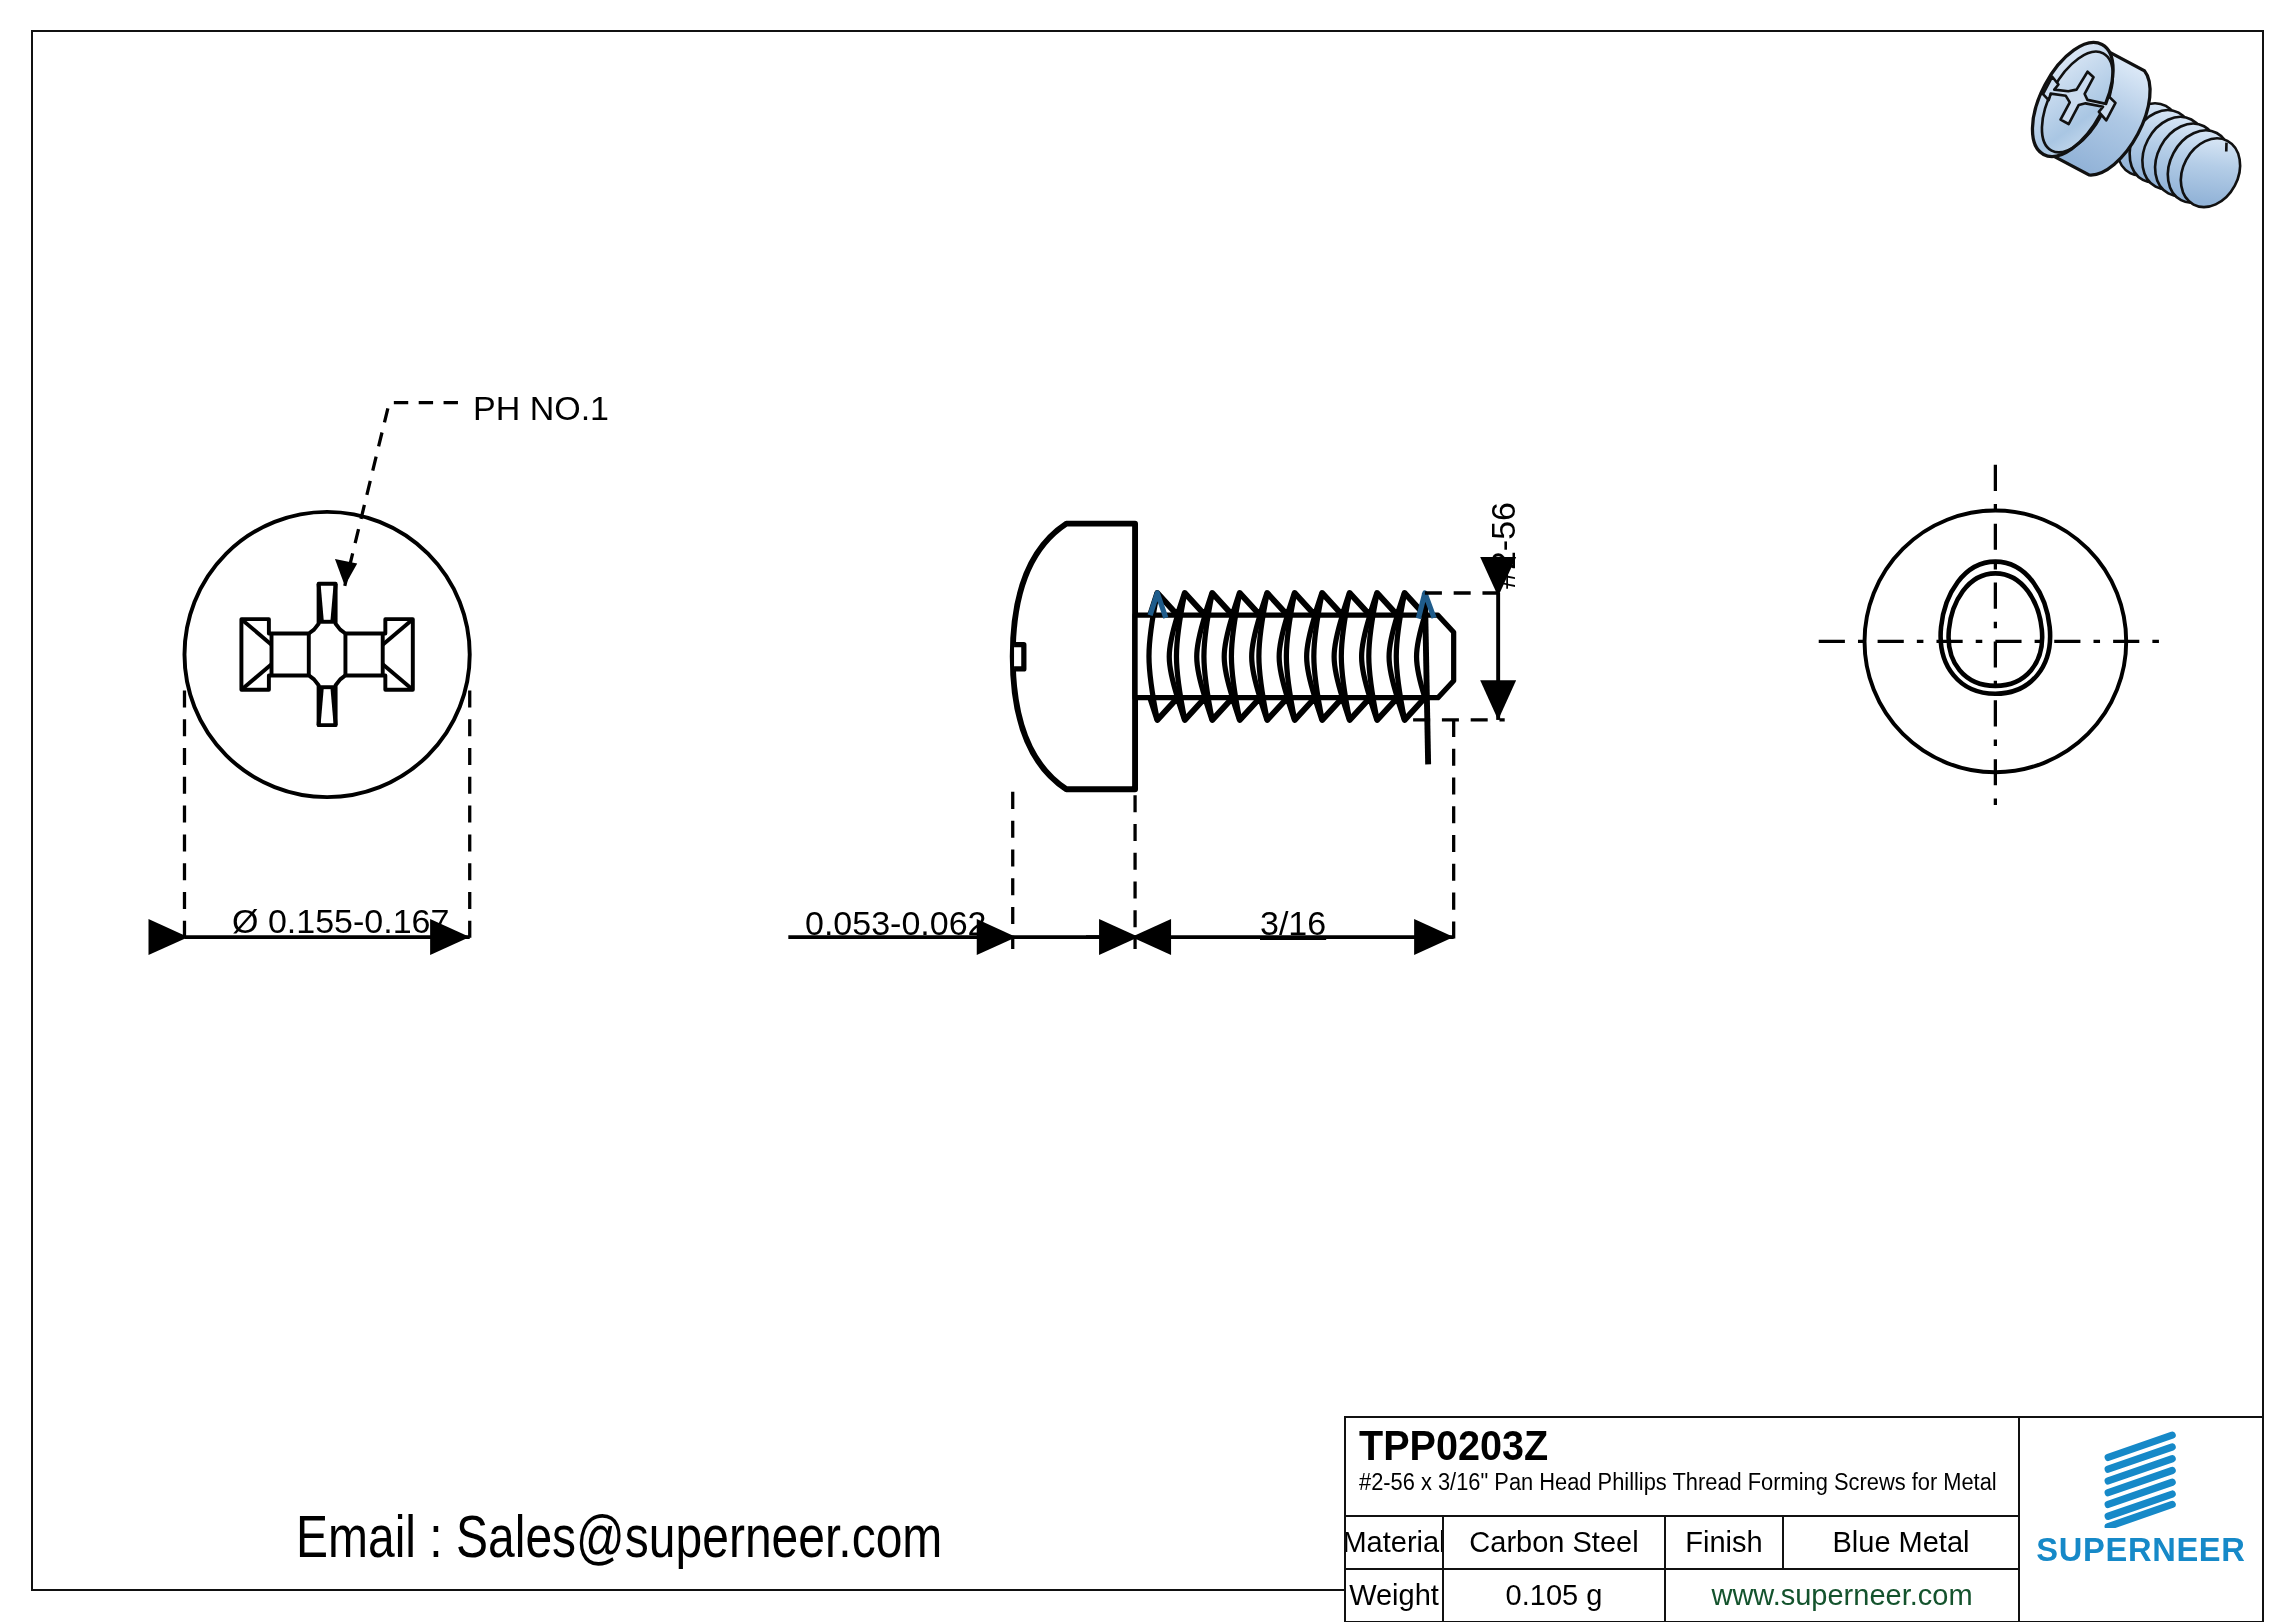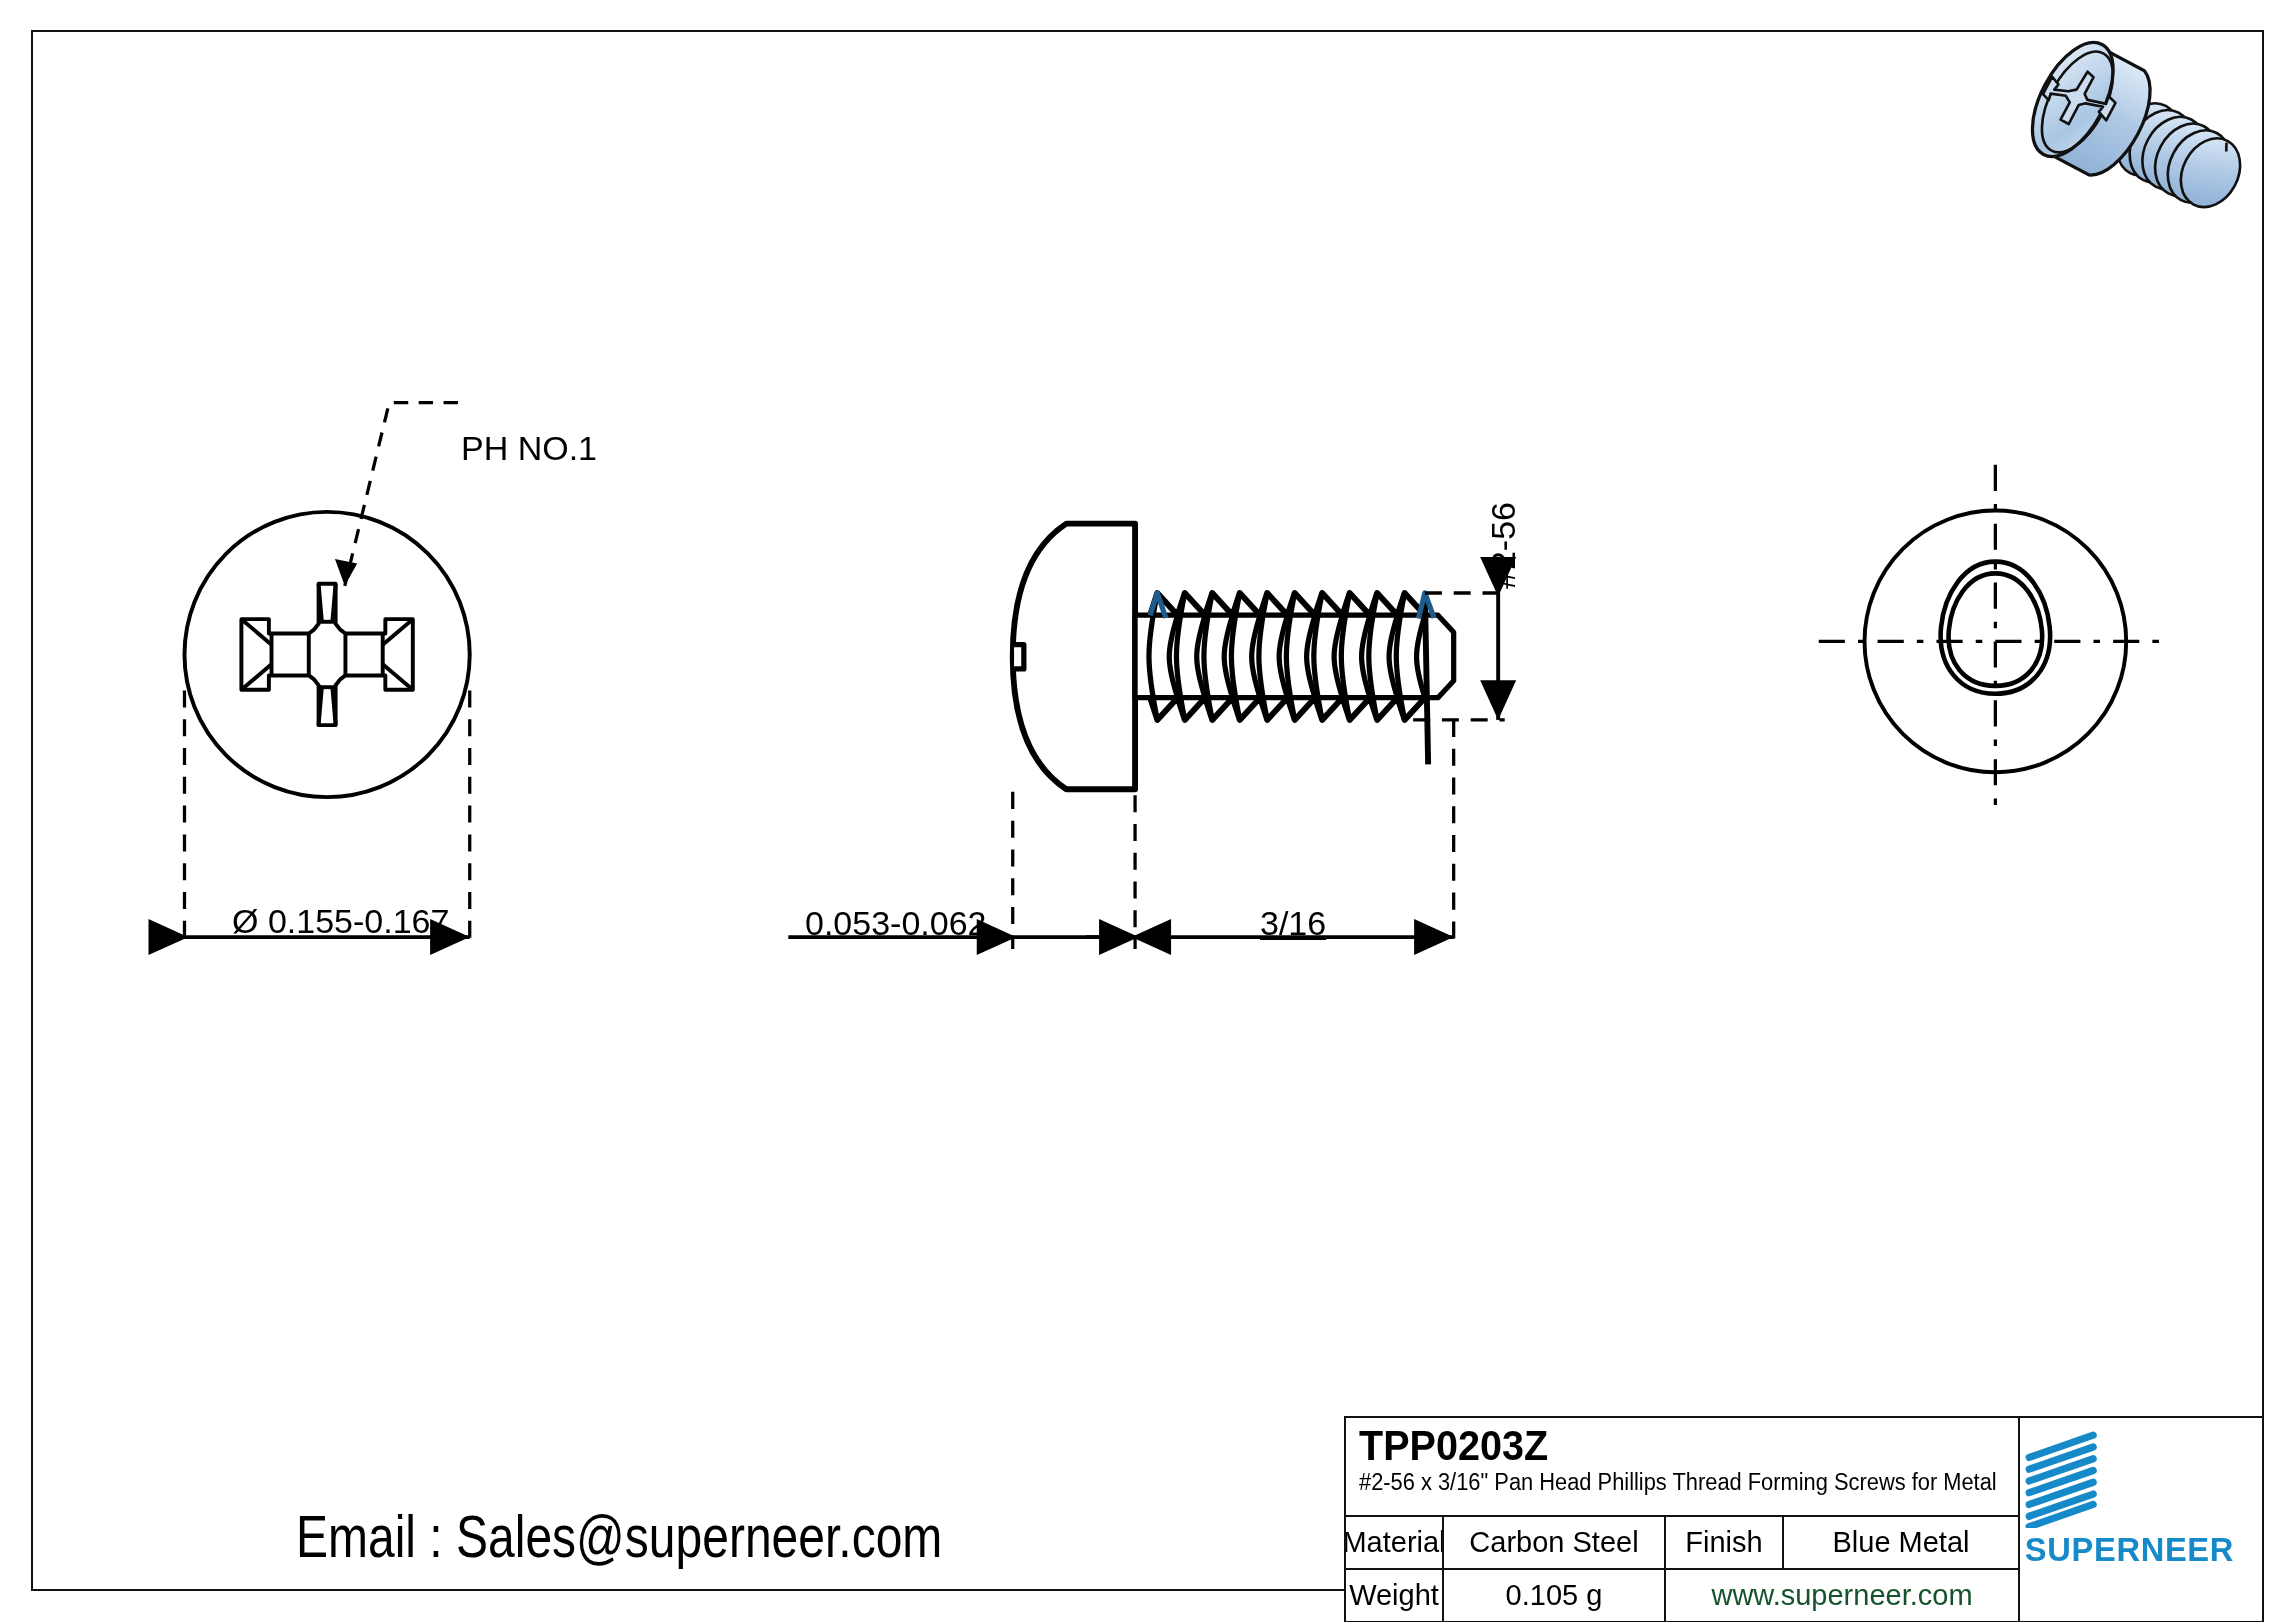--- a/index.html
+++ b/index.html
@@ -31,21 +31,21 @@
   }
   
   .dimtext {
     position: absolute;
     font-family: "Liberation Sans", sans-serif;
     font-size: 34px;
     color: #000000;
     white-space: nowrap;
     letter-spacing: 0px;
   }
-  #lbl-ph-no        { left: 461px;  top: 389px; margin-top: 40px; }
+  #lbl-ph-no        { left: 473px;  top: 389px; }
   #lbl-head-dia     { left: 232px;  top: 902px; }
   #lbl-head-height  { left: 805px; top: 904px; }
   #lbl-shank-len    { left: 1260px; top: 904px; text-decoration: underline; }
   #lbl-thread-size  {
     left: 1484px; top: 589px;
     transform: rotate(-90deg);
     transform-origin: 0 0;
     width: 131px;
   }
   
@@ -123,20 +123,21 @@
   .tb-cell.value1 { flex: 0 0 222px; border-right: 2.6px solid #111111; }
   .tb-cell.label2 { flex: 0 0 118px; border-right: 2.6px solid #111111; }
   .tb-cell.value2 { flex: 1 1 auto; }
   .tb-cell.wide   { flex: 1 1 auto; }
   .tb-cell.link   { color: #14532d; }
   #tb-logo {
     flex: 1 1 auto;
     position: relative;
     display: flex;
     flex-direction: column;
+    align-items: center;
     justify-content: flex-start;
     padding-top: 11.8px;
   }
   #logo-mark { width: 85px; height: 98px; }
   #logo-word {
     font-family: "Liberation Sans", sans-serif;
     font-weight: bold;
     font-size: 34px;
     letter-spacing: 0.7px;
     color: #1689C8;

